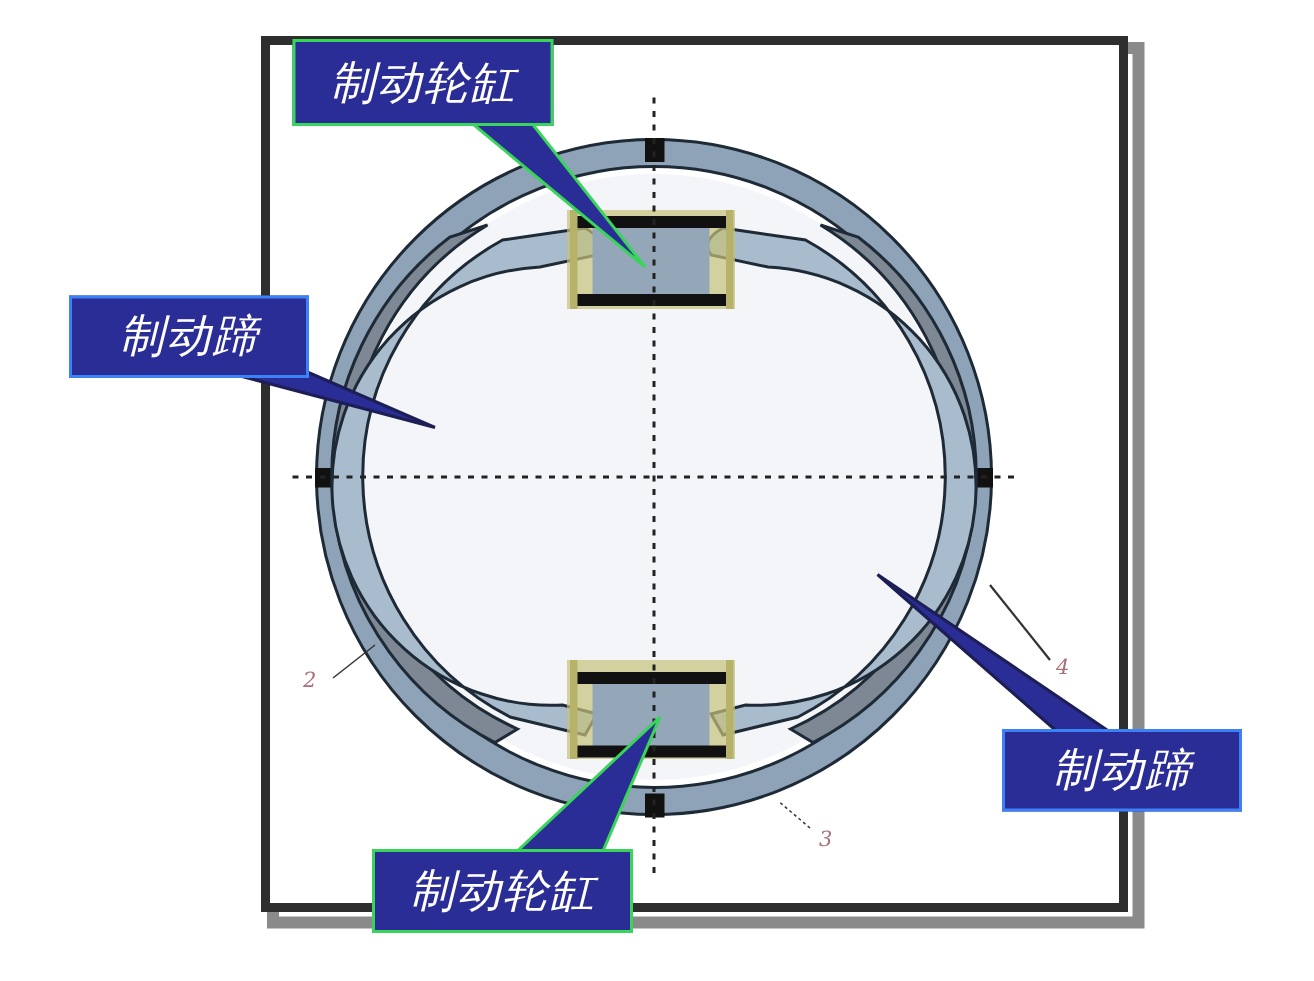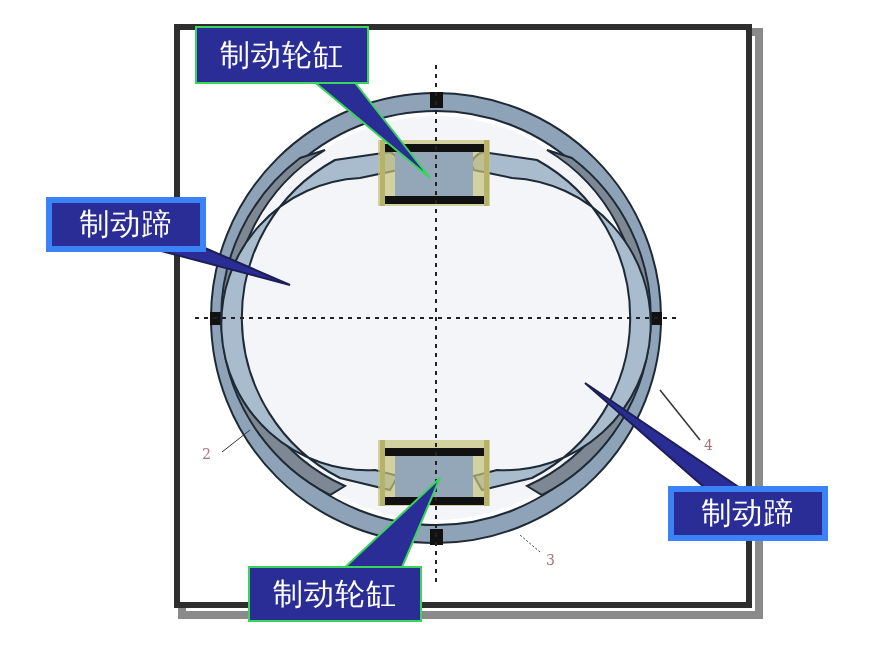--- a/index.html
+++ b/index.html
@@ -1,25 +1,25 @@
 <!DOCTYPE html>
 <html><head>
 <meta charset="utf-8">
 <style>
   html, body { margin:0; padding:0; background:#ffffff; }
   body { width:876px; height:654px; position:relative; overflow:hidden; font-family:"DejaVu Sans", sans-serif; }
-  #stage { position:absolute; left:0; top:0; width:876px; height:654px; }
+  #stage { position:absolute; left:0; top:0; width:876px; height:654px;font-style:italic; }
   .label {
     position:absolute; background:#2b2d96; color:#ffffff;
     font-family:"DejaVu Sans", sans-serif; font-size:30px;
     display:flex; align-items:center; justify-content:center;
     box-sizing:border-box; letter-spacing:1px;
   }
   .label.green { border:2px solid #39d45a; }
-  .label.dark { border:6px solid #3b82f6; }
+  .label.dark { border:2px solid #3b82f6; }
   .part-num { position:absolute; font-family:"DejaVu Serif", serif; font-size:14px; color:#a9707a; }
 </style>
 </head>
 <body>
 
 <div id="stage">
   <svg width="876" height="654" viewBox="0 0 876 654" xmlns="http://www.w3.org/2000/svg">
 
     <rect x="182" y="32" width="577" height="583" fill="none" stroke="#8a8a8a" stroke-width="8"></rect>
 

